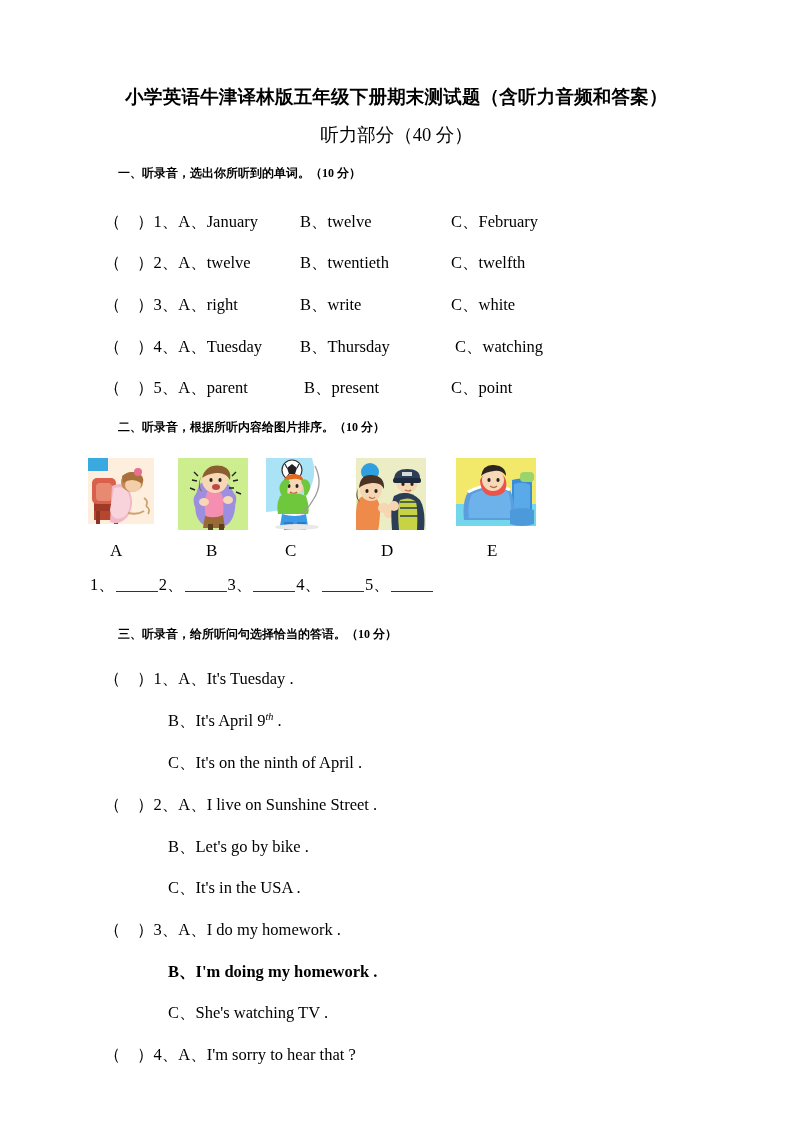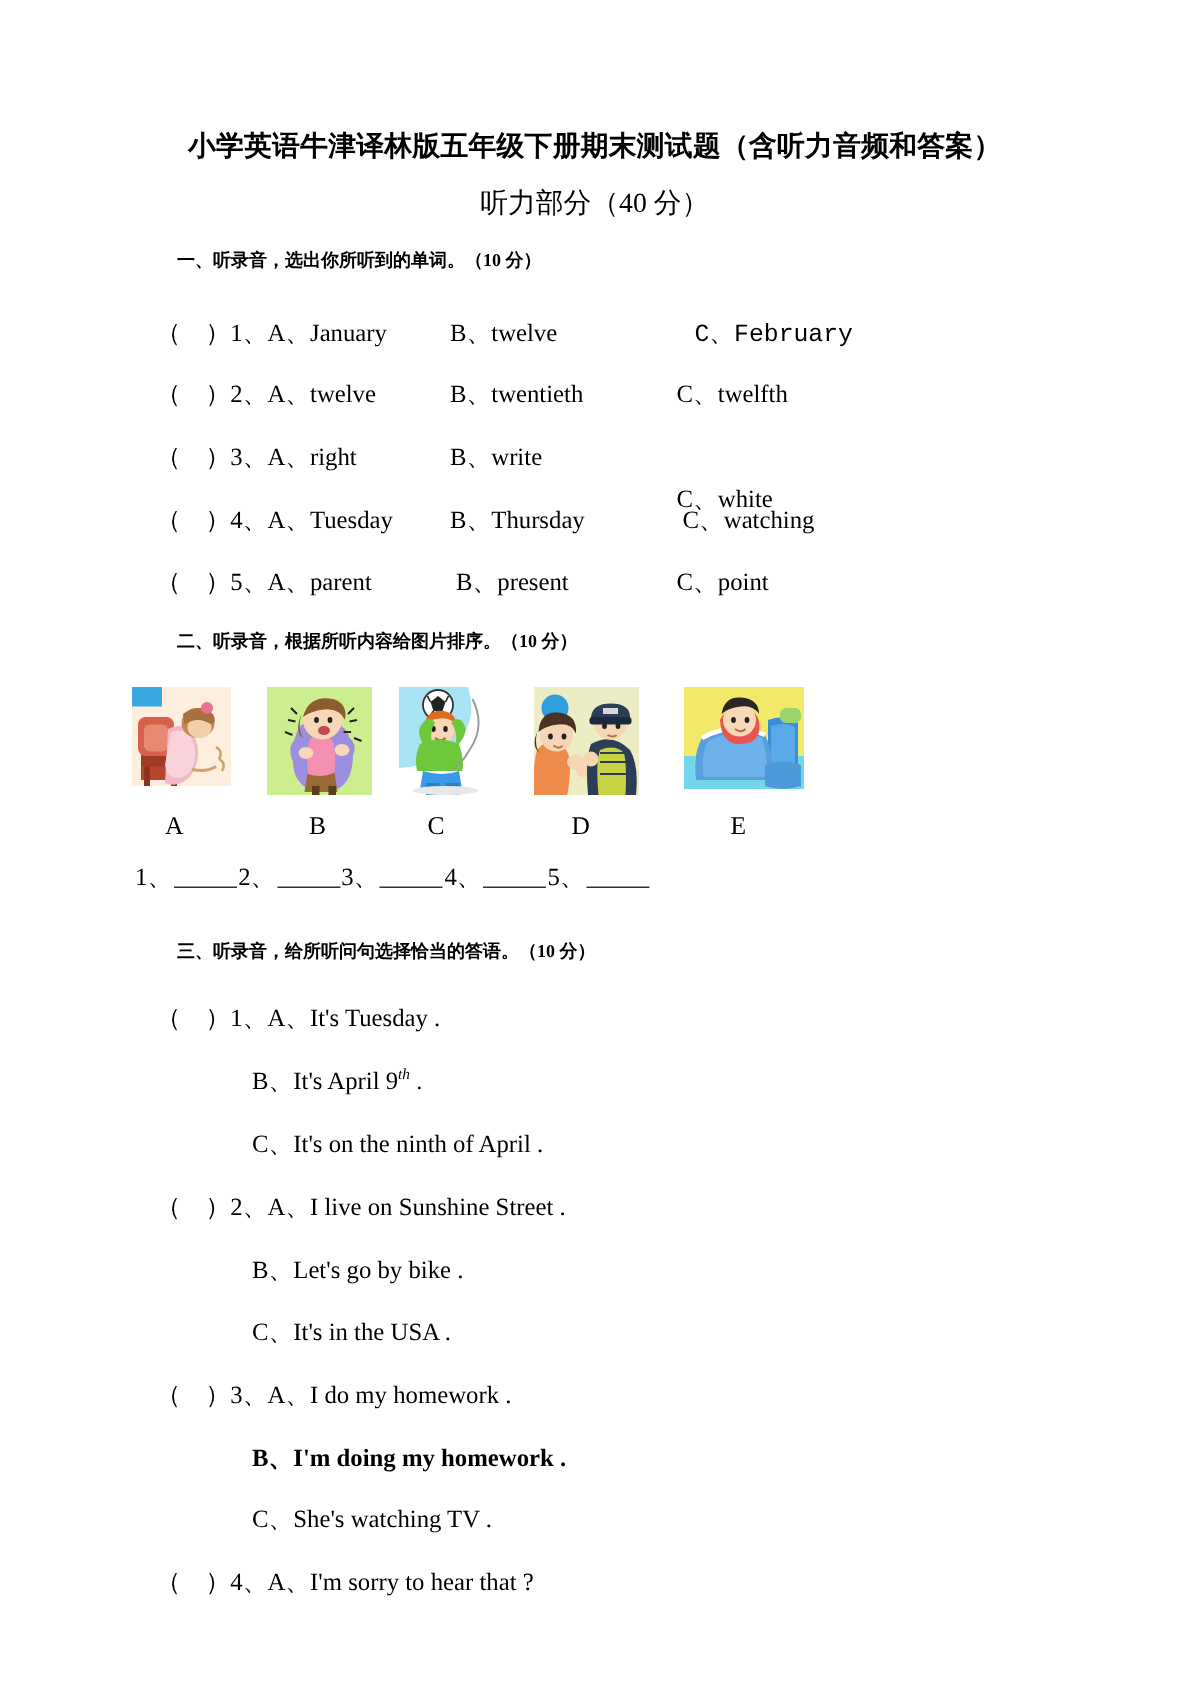--- a/index.html
+++ b/index.html
@@ -115,33 +115,33 @@
 <div class="page">
 
   <div class="doc-title">小学英语牛津译林版五年级下册期末测试题（含听力音频和答案）</div>
   <div class="section-score">听力部分（40 分）</div>
 
   <div class="q-heading" style="top:165px;">一、听录音，选出你所听到的单词。（10 分）</div>
 
   <div class="opt-row" style="top:211px;">
     <span class="stem">（　）</span><span>1、</span><span class="colA">A、January</span>
     <span class="colB" style="left:196px;">B、twelve</span>
-    <span class="colC" style="left:359px;font-family:Liberation Mono, monospace;">C、February</span>
+    <span class="colC" style="left:347px;">C、February</span>
   </div>
 
   <div class="opt-row" style="top:252px;">
     <span class="stem">（　）</span><span>2、</span><span class="colA">A、twelve</span>
     <span class="colB" style="left:196px;">B、twentieth</span>
     <span class="colC" style="left:347px;">C、twelfth</span>
   </div>
 
   <div class="opt-row" style="top:294px;">
     <span class="stem">（　）</span><span>3、</span><span class="colA">A、right</span>
     <span class="colB" style="left:196px;">B、write</span>
-    <span class="colC" style="left:347px;margin-top:28px;">C、white</span>
+    <span class="colC" style="left:347px;">C、white</span>
   </div>
 
   <div class="opt-row" style="top:336px;">
     <span class="stem">（　）</span><span>4、</span><span class="colA">A、Tuesday</span>
     <span class="colB" style="left:196px;">B、Thursday</span>
     <span class="colC" style="left:351px;">C、watching</span>
   </div>
 
   <div class="opt-row" style="top:377px;">
     <span class="stem">（　）</span><span>5、</span><span class="colA">A、parent</span>

